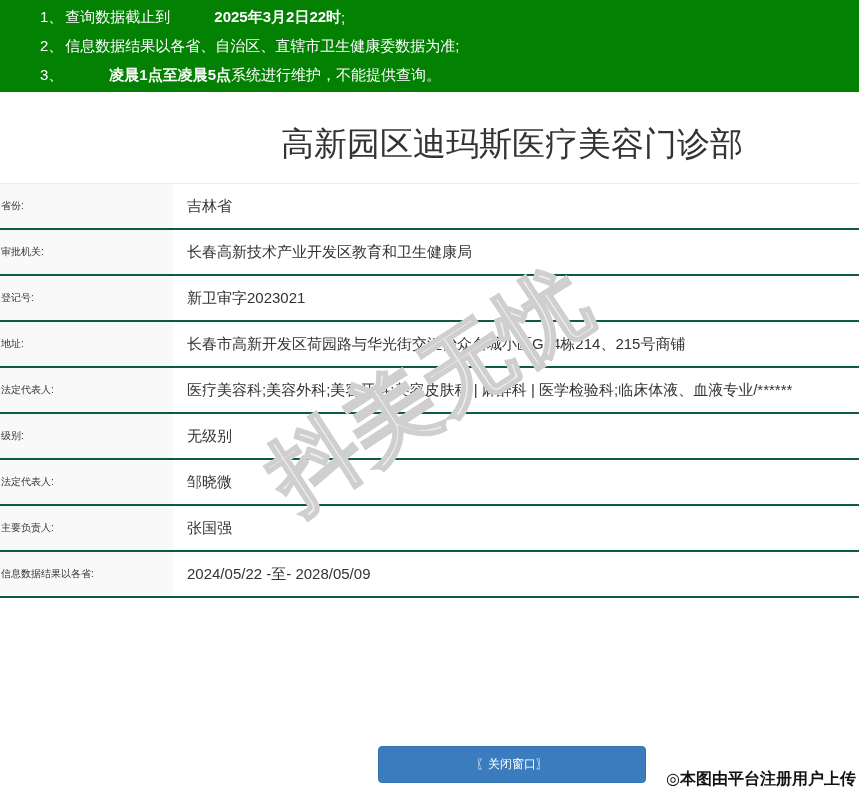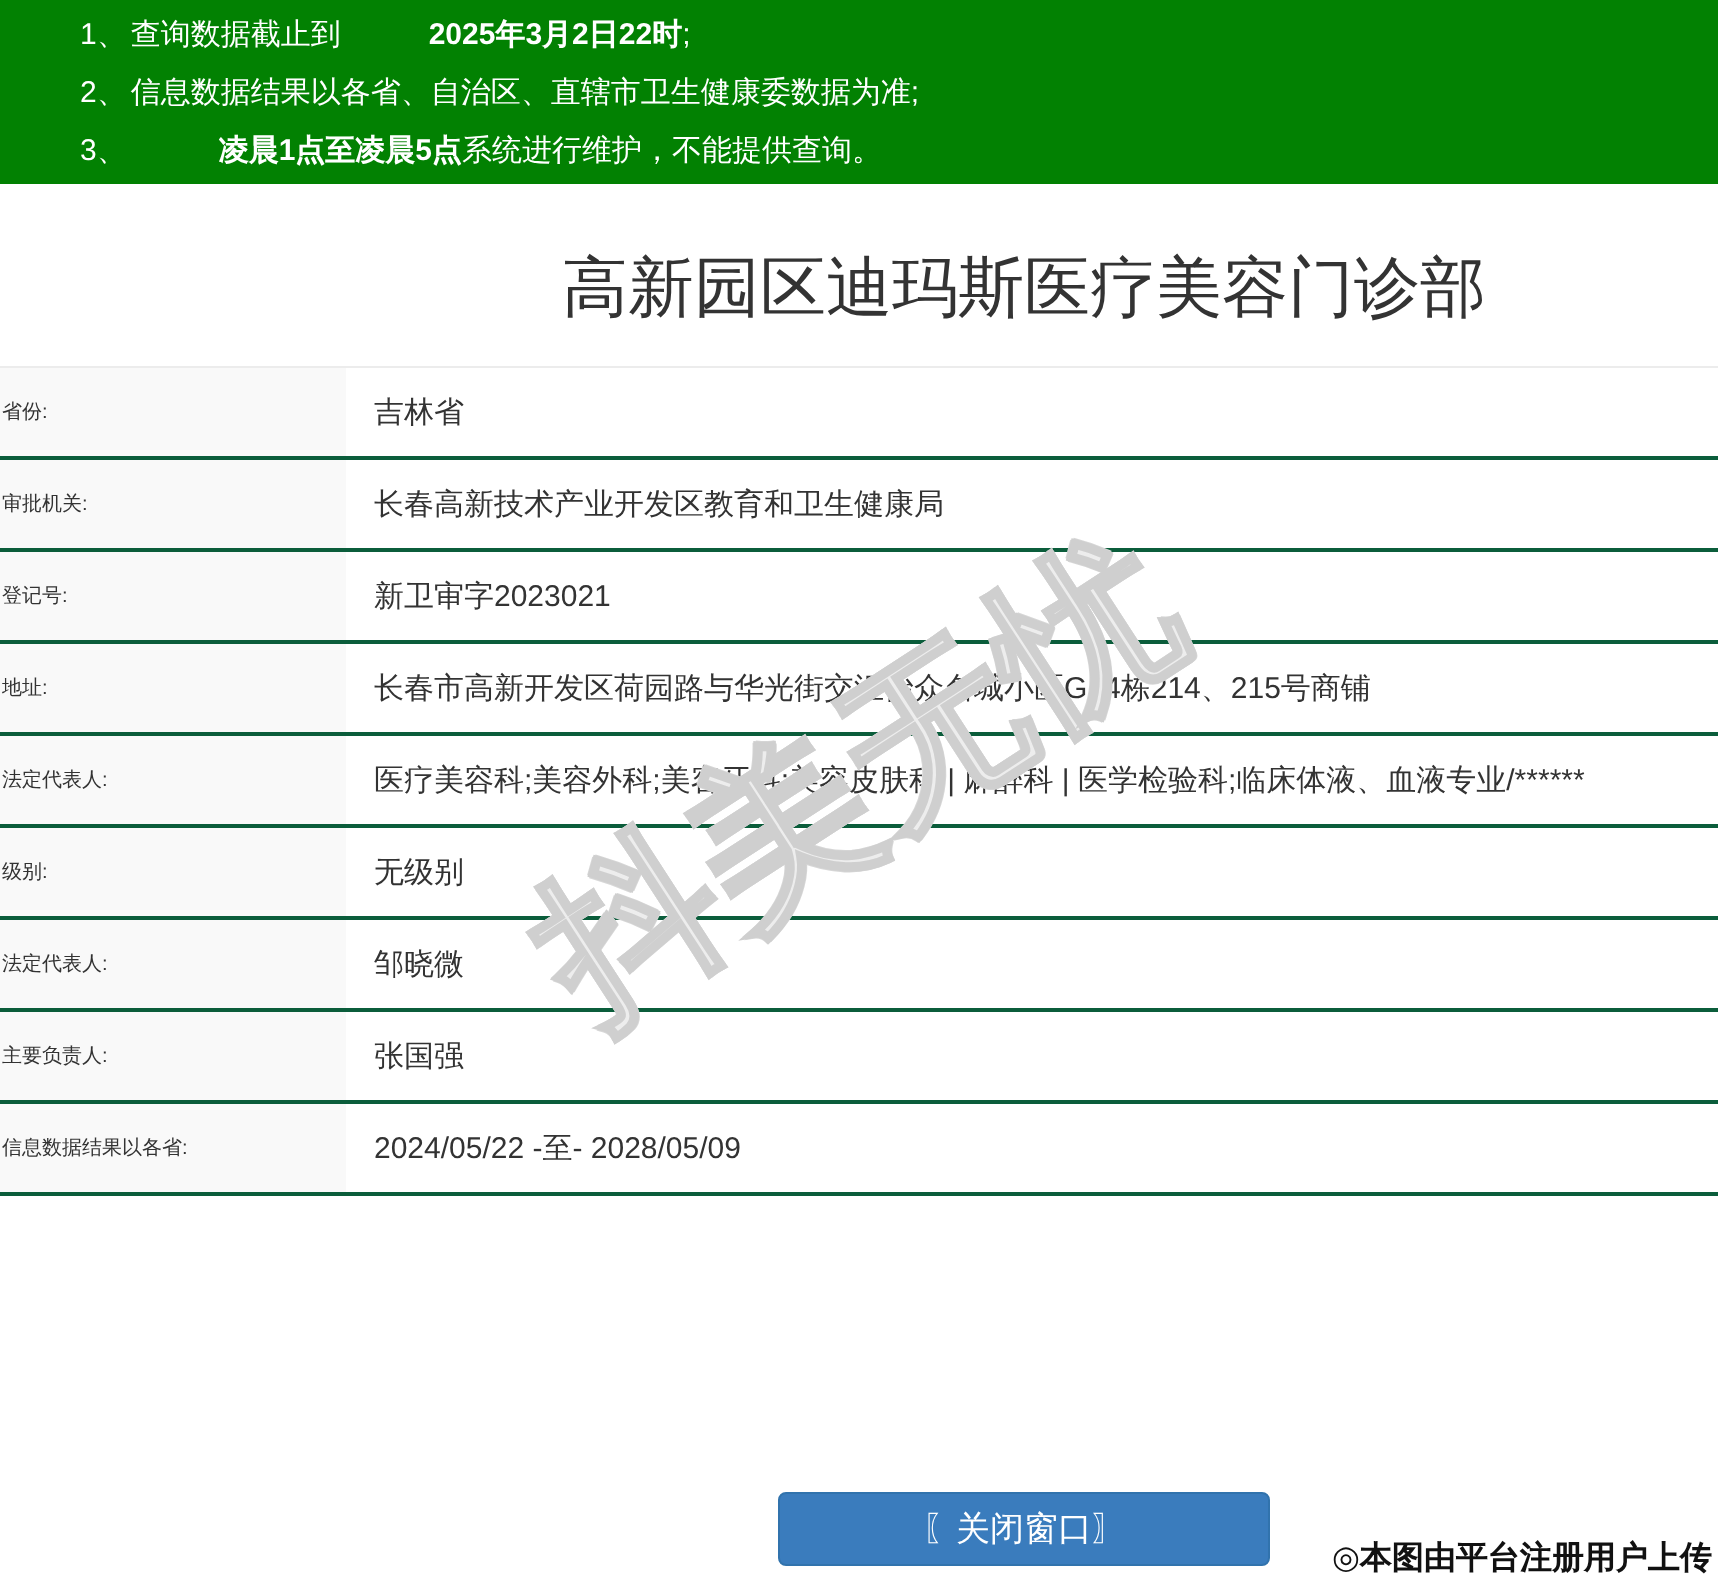--- a/index.html
+++ b/index.html
@@ -104,26 +104,26 @@
   }
 
   
   .btn-row {
     position: absolute;
     top: 746px; left: 0;
     width: 100%;
     text-align: center;
   }
   .close-btn {
-    width: 246px; height: 37px;
+    width: 268px; height: 37px;
     background: #3a7cbd;
     border: 1px solid #3173ad;
     border-radius: 4px;
     color: #fff;
-    font-size: 17px;
+    font-size: 12px;
     font-family: "Liberation Sans", "DejaVu Sans", sans-serif;
     cursor: pointer;
   }
 
   
   .caption {
     position: absolute;
     top: 769px; right: 3px;
     font-size: 16px;
     font-weight: bold;

